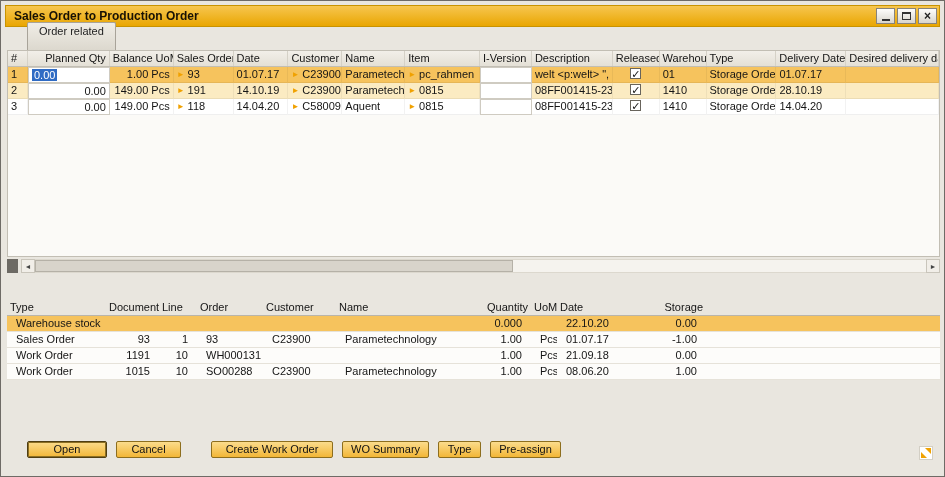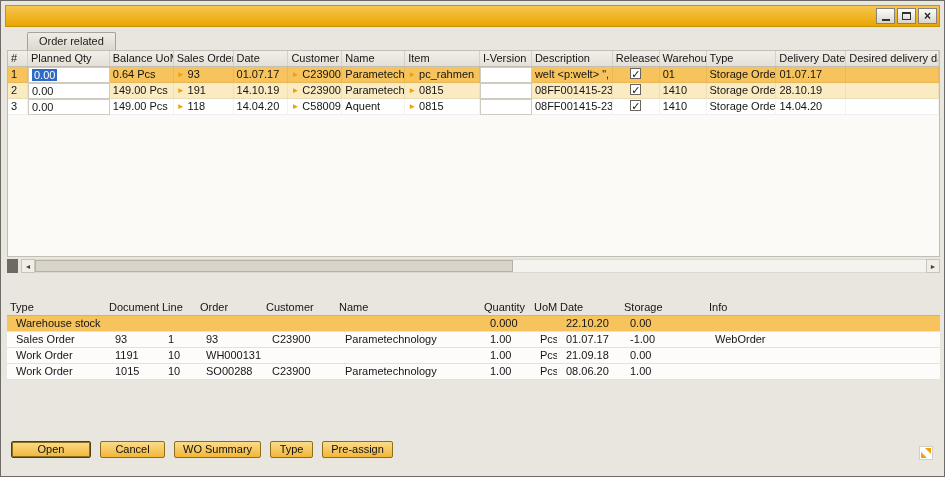--- a/index.html
+++ b/index.html
@@ -15,37 +15,37 @@
   .win-btn { width:19px; height:16px; background:linear-gradient(#FDFDFC,#D9D5CC);
     border:1px solid #87837B; display:flex; align-items:center; justify-content:center;
     font-size:11px; color:#222; cursor:default; }
   .min-glyph { width:8px; height:2px; background:#333; margin-top:8px; }
   .max-glyph { width:9px; height:8px; border:1px solid #333; border-top-width:2px; }
   .close-glyph { font-weight:bold; font-size:12px; line-height:12px; }
 
   
   .tabs { position:absolute; left:6px; top:30px; right:6px; height:19px;
     display:flex; align-items:flex-end; padding-left:20px; }
-  .tab { height:18px; line-height:17px; padding:0 11px; font-size:11px; color:#222;
+  .tab { height:28px; line-height:17px; padding:0 11px; font-size:11px; color:#222;
     border:1px solid #A8A399; border-bottom:none; border-radius:2px 2px 0 0;
     background:linear-gradient(#F0EDE6,#DCD8CE); margin-right:2px; }
   .tab.active { background:#FCFBF8; height:19px; position:relative; z-index:2; font-weight:normal; }
 
   
   .grid1 { position:absolute; left:6px; top:49px; width:933px; height:207px;
     background:#FBFAF7; border:1px solid #C2BEB4; overflow:hidden; }
   .hrow { display:flex; height:16px; background:linear-gradient(#F2EFE9,#E4E0D6);
     border-bottom:1px solid #C2BEB4; }
   .hcell { font-size:11px; color:#151515; padding:0 3px; line-height:15px;
     border-right:1px solid #D5D1C7; overflow:hidden; white-space:nowrap; }
   .row { display:flex; height:16px; }
   .cell { font-size:11px; color:#151515; padding:0 3px; line-height:14px;
     border-right:1px solid rgba(0,0,0,0.05); border-bottom:1px solid rgba(0,0,0,0.06);
     overflow:hidden; white-space:nowrap; }
-  .r { } .c { text-align:center; }
+  .r { text-align:right; } .c { text-align:center; }
   .row.sel { background:#F6C35D; }
   .row.alt { background:#FBEBC2; }
   .row.plain { background:#FFFFFF; }
   .edit { background:#FFFFFF; border:1px solid #CFCBC1; }
   .selval { background:#2F6BC4; color:#fff; padding:0 2px; }
   .link-arrow { color:#F0A100; font-size:8px; margin-right:3px; vertical-align:1px; }
   .cb { display:inline-block; width:11px; height:11px; border:1px solid #68645C;
     background:#fff; position:relative; vertical-align:-1px; }
   .cb.checked::after { content:"✓"; position:absolute; left:0; top:-2px; width:100%;
     font-size:11px; color:#111; text-align:center; }
@@ -72,21 +72,21 @@
     overflow:hidden; white-space:nowrap; }
   .row2 { display:flex; height:16px; background:#FDFCFA; border-bottom:1px solid #E6E2D9; }
   .row2.sel { background:#F6C35D; }
   .cell2 { font-size:11px; color:#151515; padding:0 9px; line-height:15px;
     overflow:hidden; white-space:nowrap; }
   .b0{width:99px}.b1{width:53px}.b2{width:38px}.b3{width:66px}.b4{width:73px}
   .b5{width:145px}.b6{width:50px}.b7{width:26px}.b8{width:64px}.b9{width:85px}
   .b10{width:140px}.b11{width:94px}
 
   
-  .btnbar { position:absolute; left:10px; top:440px; height:17px; display:flex; }
+  .btnbar { position:absolute; left:26px; top:440px; height:17px; display:flex; }
   .btn { height:17px; font-size:11px; color:#111; text-align:center; line-height:15px;
     background:linear-gradient(#FBDC8C,#F2B637); border:1px solid #8D6E1E;
     border-radius:2px; padding:0 8px; margin-right:9px; cursor:default; }
   .btn.default { border:1px solid #4F3E12; box-shadow:inset 0 0 0 1px #8C6F23; }
   .w-open{min-width:80px}.w-cancel{min-width:65px}.w-cwo{min-width:122px;margin-left:21px}
   .w-wos{min-width:80px}.w-edit{min-width:43px}.w-pre{min-width:71px}
 
   
   .expand { position:absolute; right:11px; top:445px; width:14px; height:14px; background:#fff;
     border:1px solid #D3CFC5; }
@@ -94,20 +94,21 @@
     border-left:6px solid transparent; border-top:6px solid #F0A202; }
   .expand .tri2 { position:absolute; left:1px; bottom:1px; width:0; height:0;
     border-right:6px solid transparent; border-bottom:6px solid #F0A202; }
 </style>
 </head>
 <body>
 
 <div class="window">
 
   <div class="titlebar">
+    <span class="title">Sales Order to Production Order</span>
     <div class="win-controls">
       <div class="win-btn">
           <span class="min-glyph"></span>
         </div>
       <div class="win-btn">
           <span class="max-glyph"></span>
         </div>
       <div class="win-btn">
           <span class="close-glyph">×</span>
         </div>
@@ -133,21 +134,21 @@
       <div class="hcell t10">Released</div>
       <div class="hcell t11">Warehou:</div>
       <div class="hcell t12">Type</div>
       <div class="hcell t13">Delivery Date</div>
       <div class="hcell t14">Desired delivery da</div>
     </div>
 
     <div class="row sel">
       <div class="cell t0">1</div>
       <div class="cell t1 edit"><span class="selval">0.00</span></div>
-      <div class="cell t2 r">0.64 Pcs</div>
+      <div class="cell t2 r">1.00 Pcs</div>
       <div class="cell t3"><span class="link-arrow">►</span><span>93</span></div>
       <div class="cell t4">01.07.17</div>
       <div class="cell t5"><span class="link-arrow">►</span><span>C23900</span></div>
       <div class="cell t6">Parametechn</div>
       <div class="cell t7"><span class="link-arrow">►</span><span>pc_rahmen</span></div>
       <div class="cell t8 edit"></div>
       <div class="cell t9">welt &lt;p:welt&gt; ", c</div>
       <div class="cell t10 c"><span class="cb checked"></span></div>
       <div class="cell t11">01</div>
       <div class="cell t12">Storage Order</div>
@@ -210,21 +211,20 @@
       <div class="hcell2 b0">Type</div>
       <div class="hcell2 b1">Document</div>
       <div class="hcell2 b2">Line</div>
       <div class="hcell2 b3">Order</div>
       <div class="hcell2 b4">Customer</div>
       <div class="hcell2 b5">Name</div>
       <div class="hcell2 b6 r">Quantity</div>
       <div class="hcell2 b7">UoM</div>
       <div class="hcell2 b8">Date</div>
       <div class="hcell2 b9 r">Storage</div>
-      <div class="hcell2 b10">Info</div>
       <div class="hcell2 b11"></div>
     </div>
 
     <div class="row2 sel">
       <div class="cell2 b0">Warehouse stock</div>
       <div class="cell2 b1 r"></div>
       <div class="cell2 b2 r"></div>
       <div class="cell2 b3"></div>
       <div class="cell2 b4"></div>
       <div class="cell2 b5"></div>
@@ -240,21 +240,20 @@
       <div class="cell2 b0">Sales Order</div>
       <div class="cell2 b1 r">93</div>
       <div class="cell2 b2 r">1</div>
       <div class="cell2 b3">93</div>
       <div class="cell2 b4">C23900</div>
       <div class="cell2 b5">Parametechnology</div>
       <div class="cell2 b6 r">1.00</div>
       <div class="cell2 b7">Pcs</div>
       <div class="cell2 b8">01.07.17</div>
       <div class="cell2 b9 r">-1.00</div>
-      <div class="cell2 b10">WebOrder</div>
       <div class="cell2 b11"></div>
     </div>
 
     <div class="row2">
       <div class="cell2 b0">Work Order</div>
       <div class="cell2 b1 r">1191</div>
       <div class="cell2 b2 r">10</div>
       <div class="cell2 b3">WH000131</div>
       <div class="cell2 b4"></div>
       <div class="cell2 b5"></div>
@@ -278,20 +277,21 @@
       <div class="cell2 b8">08.06.20</div>
       <div class="cell2 b9 r">1.00</div>
       <div class="cell2 b10"></div>
       <div class="cell2 b11"></div>
     </div>
   </div>
 
   <div class="btnbar">
     <div class="btn default w-open">Open</div>
     <div class="btn w-cancel">Cancel</div>
+    <div class="btn w-cwo">Create Work Order</div>
     <div class="btn w-wos">WO Summary</div>
     <div class="btn w-edit">Type</div>
     <div class="btn w-pre">Pre-assign</div>
   </div>
 
   <div class="expand">
     <span class="tri1"></span>
     <span class="tri2"></span>
   </div>
 

